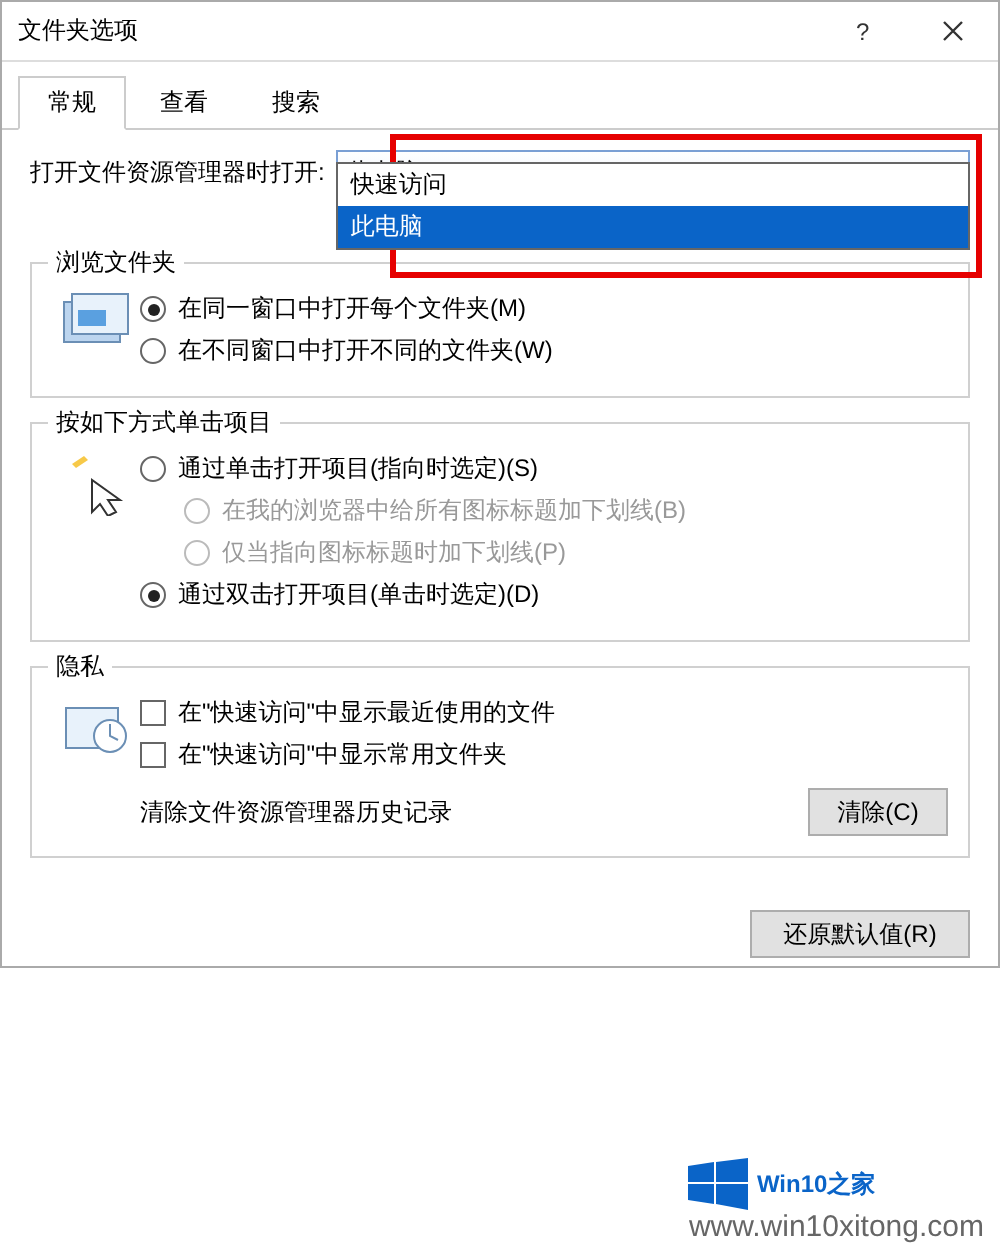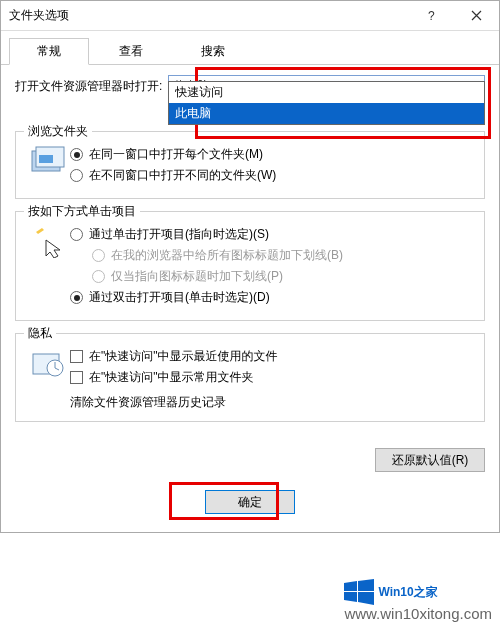--- a/index.html
+++ b/index.html
@@ -2,21 +2,21 @@
 <html><head>
 <meta charset="utf-8">
 <style>
 * { box-sizing: border-box; font-family: "Microsoft YaHei", "Segoe UI", sans-serif; font-size: 12px; }
 body { margin: 0; background: #fff; width: 500px; height: 628px; position: relative; }
 .window { width: 500px; border: 1px solid #aaa; background: #fff; }
 .titlebar { display: flex; align-items: center; height: 30px; border-bottom: 1px solid #ddd; }
 .titlebar .title { padding-left: 8px; flex: 1; }
 .titlebar .btn { width: 45px; height: 30px; display: flex; align-items: center; justify-content: center; }
 .tabs { display: flex; padding: 6px 8px 0 8px; border-bottom: 1px solid #ccc; }
-.tab { padding: 4px 27px; border: 1px solid transparent; margin-right: 2px; cursor: default; position: relative; top: 1px; }
+.tab { padding: 4px 14px; border: 1px solid transparent; margin-right: 2px; cursor: default; position: relative; top: 1px; }
 .tab.active { border: 1px solid #ccc; border-bottom: 1px solid #fff; background: #fff; }
 .content { padding: 10px 14px; }
 .row1 { display: flex; align-items: center; margin-bottom: 8px; position: relative; }
 .row1-label { margin-right: 6px; }
 .combo-wrap { position: relative; flex: 1; }
 .red-box1 { position: absolute; border: 3px solid #e60000; top: -8px; left: 180px; right: -6px; height: 72px; z-index: 5; pointer-events: none; }
 .combo { width: 100%; height: 22px; border: 1px solid #7a9fd4; background: linear-gradient(#fff,#e8f0fb); display: flex; align-items: center; padding: 0 4px; justify-content: space-between; }
 .combo .chev { font-size: 10px; color: #555; }
 .dropdown { position: absolute; top: 6px; left: 0; right: 0; border: 1px solid #666; background: #fff; z-index: 10; }
 .dd-item { padding: 2px 6px; }
@@ -153,35 +153,32 @@
           <div class="check-row">
             <span class="check"></span>
             <span>在"快速访问"中显示最近使用的文件</span>
           </div>
           <div class="check-row">
             <span class="check"></span>
             <span>在"快速访问"中显示常用文件夹</span>
           </div>
           <div class="clear-row">
             <span>清除文件资源管理器历史记录</span>
+            <div class="btn-std">清除(C)</div>
           </div>
         </div>
       </div>
     </div>
 
   </div>
 
   <div class="footer-row1">
     <div class="btn-std" style="min-width:110px">还原默认值(R)</div>
   </div>
 
-  <div class="footer-row2">
-    <div class="red-box2"></div>
-    <div class="btn-ok">确定</div>
-  </div>
 
 </div>
 
 <div class="watermark">
   <div class="wm-main">
     <svg width="30" height="26" viewBox="0 0 30 26" style="margin-right:4px">
       <path d="M0 4 L13 2 L13 12 L0 12 Z" fill="#0a64c8"></path>
         <path d="M14 2 L30 0 L30 12 L14 12 Z" fill="#0a64c8"></path>
       <path d="M0 13 L13 13 L13 23 L0 21 Z" fill="#0a64c8"></path>
         <path d="M14 13 L30 13 L30 26 L14 23 Z" fill="#0a64c8"></path>

